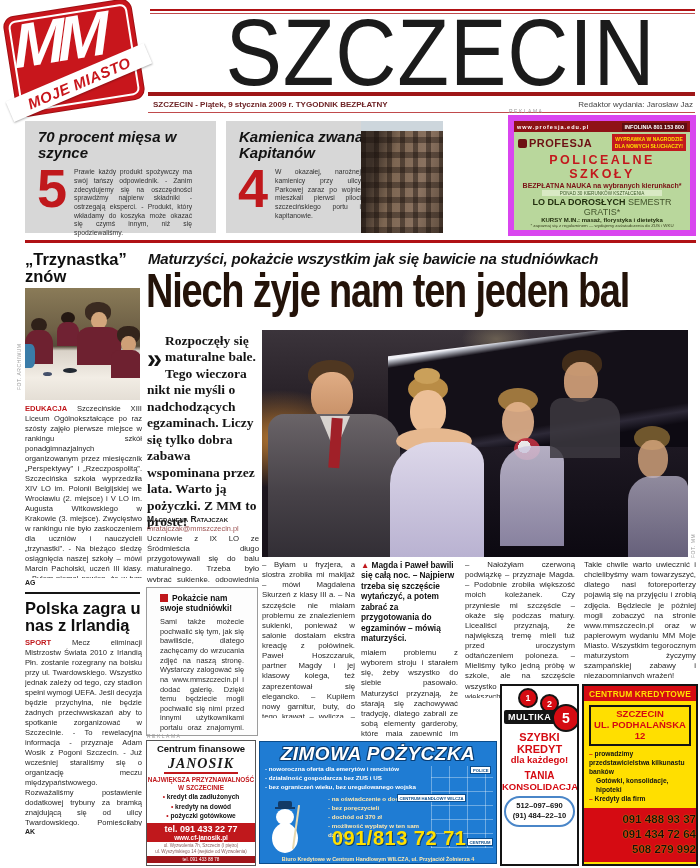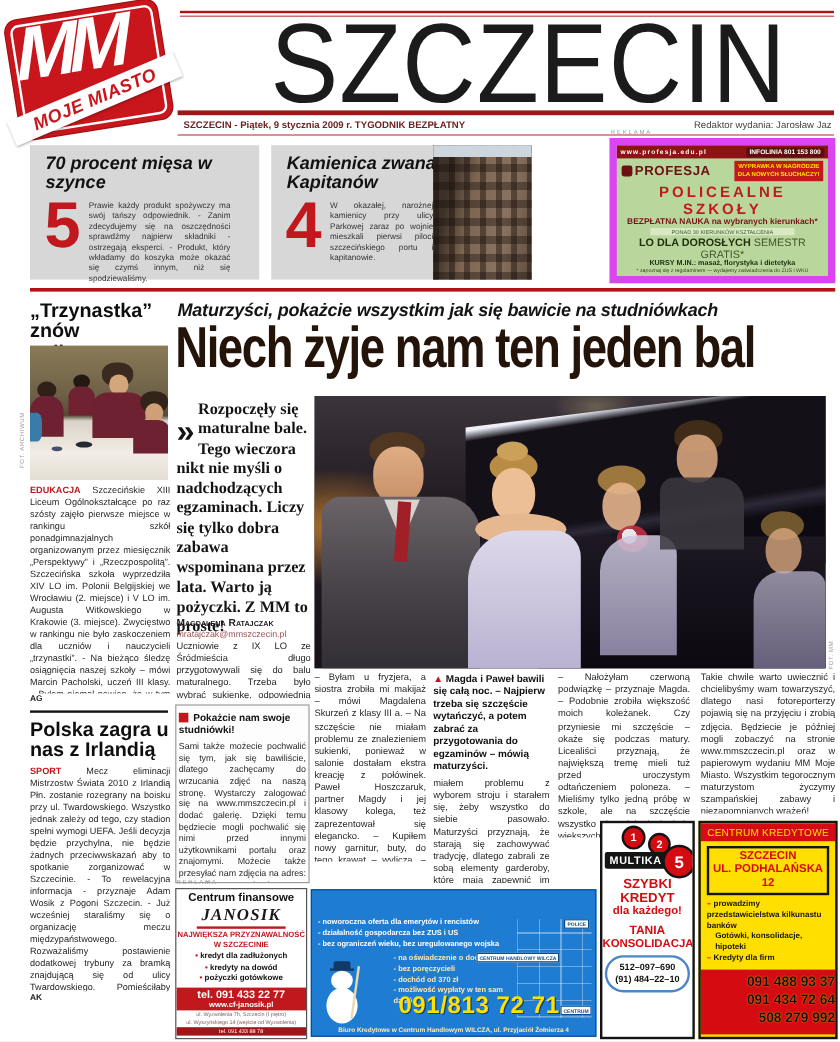--- a/index.html
+++ b/index.html
@@ -91,21 +91,21 @@
   .headline{left:146px;top:267px;font-size:48px;font-weight:bold;color:#241309;letter-spacing:-1.5px;
             white-space:nowrap;transform:scaleX(.79);transform-origin:left top;line-height:1;}
   .lede{left:147px;top:333px;width:112px;font-family:"Liberation Serif",serif;font-weight:bold;
         font-size:13.5px;line-height:1.22;color:#141414;}
   .lede .gmark{float:left;font-size:27px;line-height:.9;margin:14px 3px 0 0;font-family:"Liberation Sans",sans-serif;}
   .byline{left:147px;top:514px;font-size:8.5px;font-weight:bold;font-variant:small-caps;color:#1c1c1c;}
   .email{left:147px;top:524px;font-size:7.4px;color:#9c5454;}
   .bodytxt{font-size:7.8px;line-height:1.3;color:#262626;}
   .col1{left:147px;top:534px;width:112px;height:48px;}
   .promo-box{left:146px;top:587px;width:112px;height:149px;border:1px solid #9c9c9c;background:#fdfdfd;
-             box-sizing:border-box;padding:5px 2px;overflow:hidden;}
+             box-sizing:border-box;padding:5px 13px;overflow:hidden;}
   .pb-title{font-size:8.4px;font-weight:bold;color:#111;line-height:1.2;}
   .pb-sq{display:inline-block;width:8px;height:8px;background:#c0181c;margin-right:4px;vertical-align:-1px;}
   .pb-text{font-size:7.4px;line-height:1.3;margin-top:4px;text-align:justify;color:#2a2a2a;}
 
   
   .main-photo{left:262px;top:330px;width:426px;height:227px;overflow:hidden;background:
      radial-gradient(3px 3px at 88% 6%,rgba(255,255,255,.9) 0 40%,rgba(0,0,0,0) 60%),
      radial-gradient(2px 2px at 78% 12%,rgba(255,255,255,.8) 0 40%,rgba(0,0,0,0) 60%),
      radial-gradient(3px 3px at 95% 18%,rgba(255,255,255,.7) 0 40%,rgba(0,0,0,0) 60%),
      radial-gradient(120px 70px at 4% 48%,#b5762f 0%,rgba(60,35,15,0) 70%),
@@ -170,21 +170,21 @@
   .circle{position:absolute;background:#d50b12;color:#fff;border:2px solid #141414;border-radius:50%;
           display:flex;align-items:center;justify-content:center;font-weight:bold;}
   .mk-brand{position:absolute;left:2px;top:24px;background:#141414;color:#fff;font-weight:bold;
             font-size:9px;padding:2px 4px;border-radius:2px;letter-spacing:.5px;}
   .mk-red{color:#d50b12;font-weight:bold;line-height:1.05;}
   .mk-phones{border:2px solid #4a86c8;border-radius:16px;margin:4px 2px 0 2px;font-size:7.6px;
              font-weight:bold;color:#111;padding:3px 0;line-height:1.4;}
 
   .ad-ck{left:582px;top:684px;width:116px;height:182px;border:2px solid #141414;background:#ffdf00;
          box-sizing:border-box;overflow:hidden;}
-  .ck-header{background:#d50b12;color:#ffdf00;font-weight:normal;font-size:8.4px;text-align:center;
+  .ck-header{background:#d50b12;color:#ffdf00;font-weight:bold;font-size:8.4px;text-align:center;
              padding:2.5px 0;letter-spacing:.2px;}
   .ck-addr{border:2px solid #141414;margin:4px 5px 3px 5px;text-align:center;color:#d50b12;
            font-weight:bold;font-size:9.5px;line-height:1.15;padding:2px 0;}
   .ck-bul{font-size:6.7px;font-weight:bold;color:#141414;padding:0 5px;line-height:1.35;}
   .ck-bul i{color:#d50b12;font-style:normal;font-weight:bold;}
   .ck-phones{background:#d50b12;margin-top:5px;padding:4px 0 5px 0;text-align:right;font-size:11.5px;
              font-weight:bold;color:#1a0c0c;line-height:1.3;text-shadow:0 0 1px #ffdf00;}
 </style>
 </head>
 <body>
@@ -357,20 +357,21 @@
       <div class="jn-www">www.cf-janosik.pl</div>
     </div>
     <div class="jn-addr">
       <span>ul. Wyzwolenia 7h, Szczecin (I piętro)</span><br>
       <span>ul. Wyszyńskiego 14 (wejście od Wyzwolenia)</span>
     </div>
     <div class="jn-bar2">tel. 091 433 88 78</div>
   </div>
 
   <div class="abs ad-zim">
+    <div class="zw-title">ZIMOWA POŻYCZKA</div>
     <div class="zw-lines">
       <div>- noworoczna oferta dla emerytów i rencistów</div>
       <div>- działalność gospodarcza bez ZUS i US</div>
       <div>- bez ograniczeń wieku, bez uregulowanego wojska</div>
     </div>
     <div class="zw-lines2">
       <div>- na oświadczenie o dochodach</div>
       <div>- bez poręczycieli</div>
       <div>- dochód od 370 zł</div>
       <div>- możliwość wypłaty w ten sam dzień</div>

